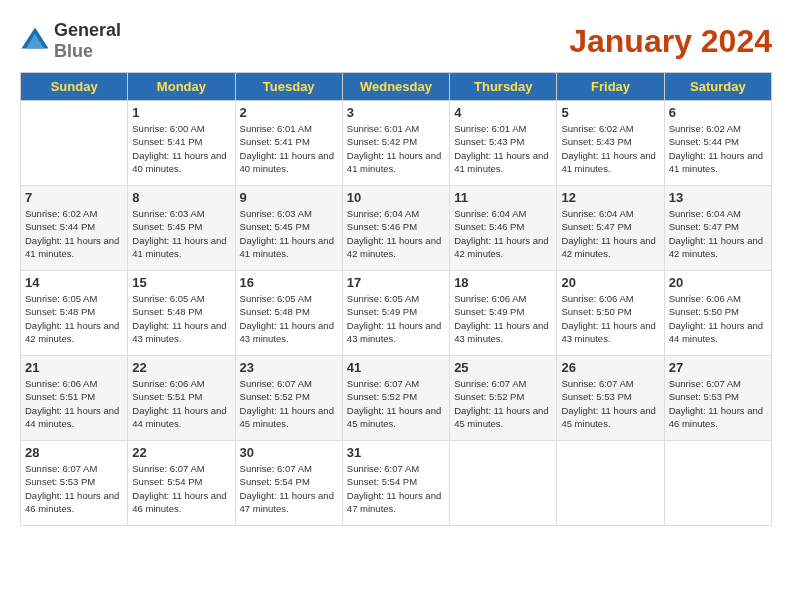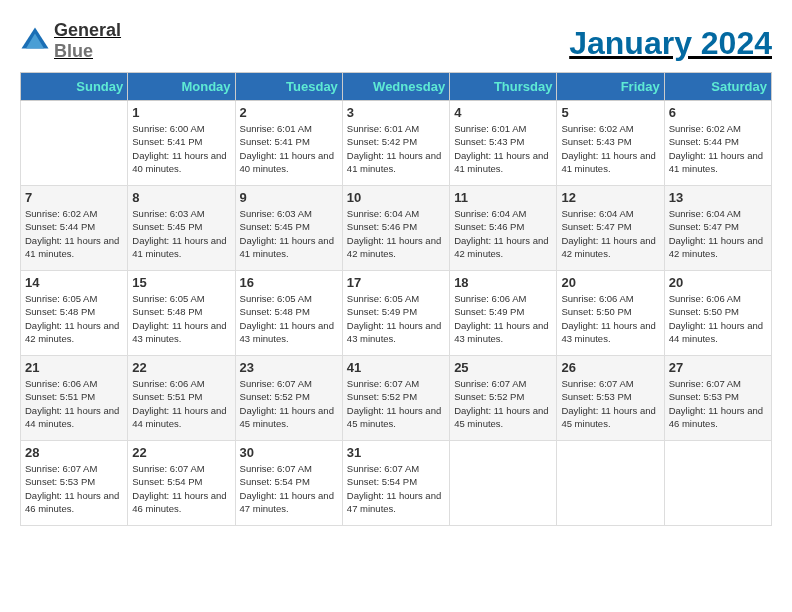--- a/index.html
+++ b/index.html
@@ -5,24 +5,23 @@
     * { box-sizing: border-box; margin: 0; padding: 0; }
     body {
       font-family: Arial, sans-serif;
       background: #fff;
       width: 792px;
       min-height: 612px;
       padding: 20px;
     }
     .header {
       display: flex;
-      align-items: flex-end;
+      align-items: center;
       justify-content: space-between;
       margin-bottom: 10px;
-      text-decoration: underline;
     }
     .logo {
       display: flex;
       align-items: center;
     }
     .logo-text-general {
       font-size: 18px;
       font-weight: bold;
       color: #333;
     }
@@ -35,36 +34,36 @@
       width: 30px;
       height: 30px;
       margin-right: 4px;
     }
     .title-section {
       text-align: right;
     }
     .month-year {
       font-size: 32px;
       font-weight: bold;
-      color: #0369a1;
+      color: #c2410c;
     }
     .location {
       font-size: 15px;
       color: #333;
     }
     table {
       width: 100%;
       border-collapse: collapse;
       font-size: 11px;
     }
     thead tr th {
       background-color: #2a6db5;
-      color: #5eead4;
+      color: #fde047;
       padding: 6px 4px;
-      text-align: right;
+      text-align: center;
       font-size: 13px;
       font-weight: bold;
       border: 1px solid #ccc;
     }
     tbody tr td {
       vertical-align: top;
       padding: 4px 4px;
       border: 1px solid #ddd;
       height: 85px;
       width: calc(100%/7);

